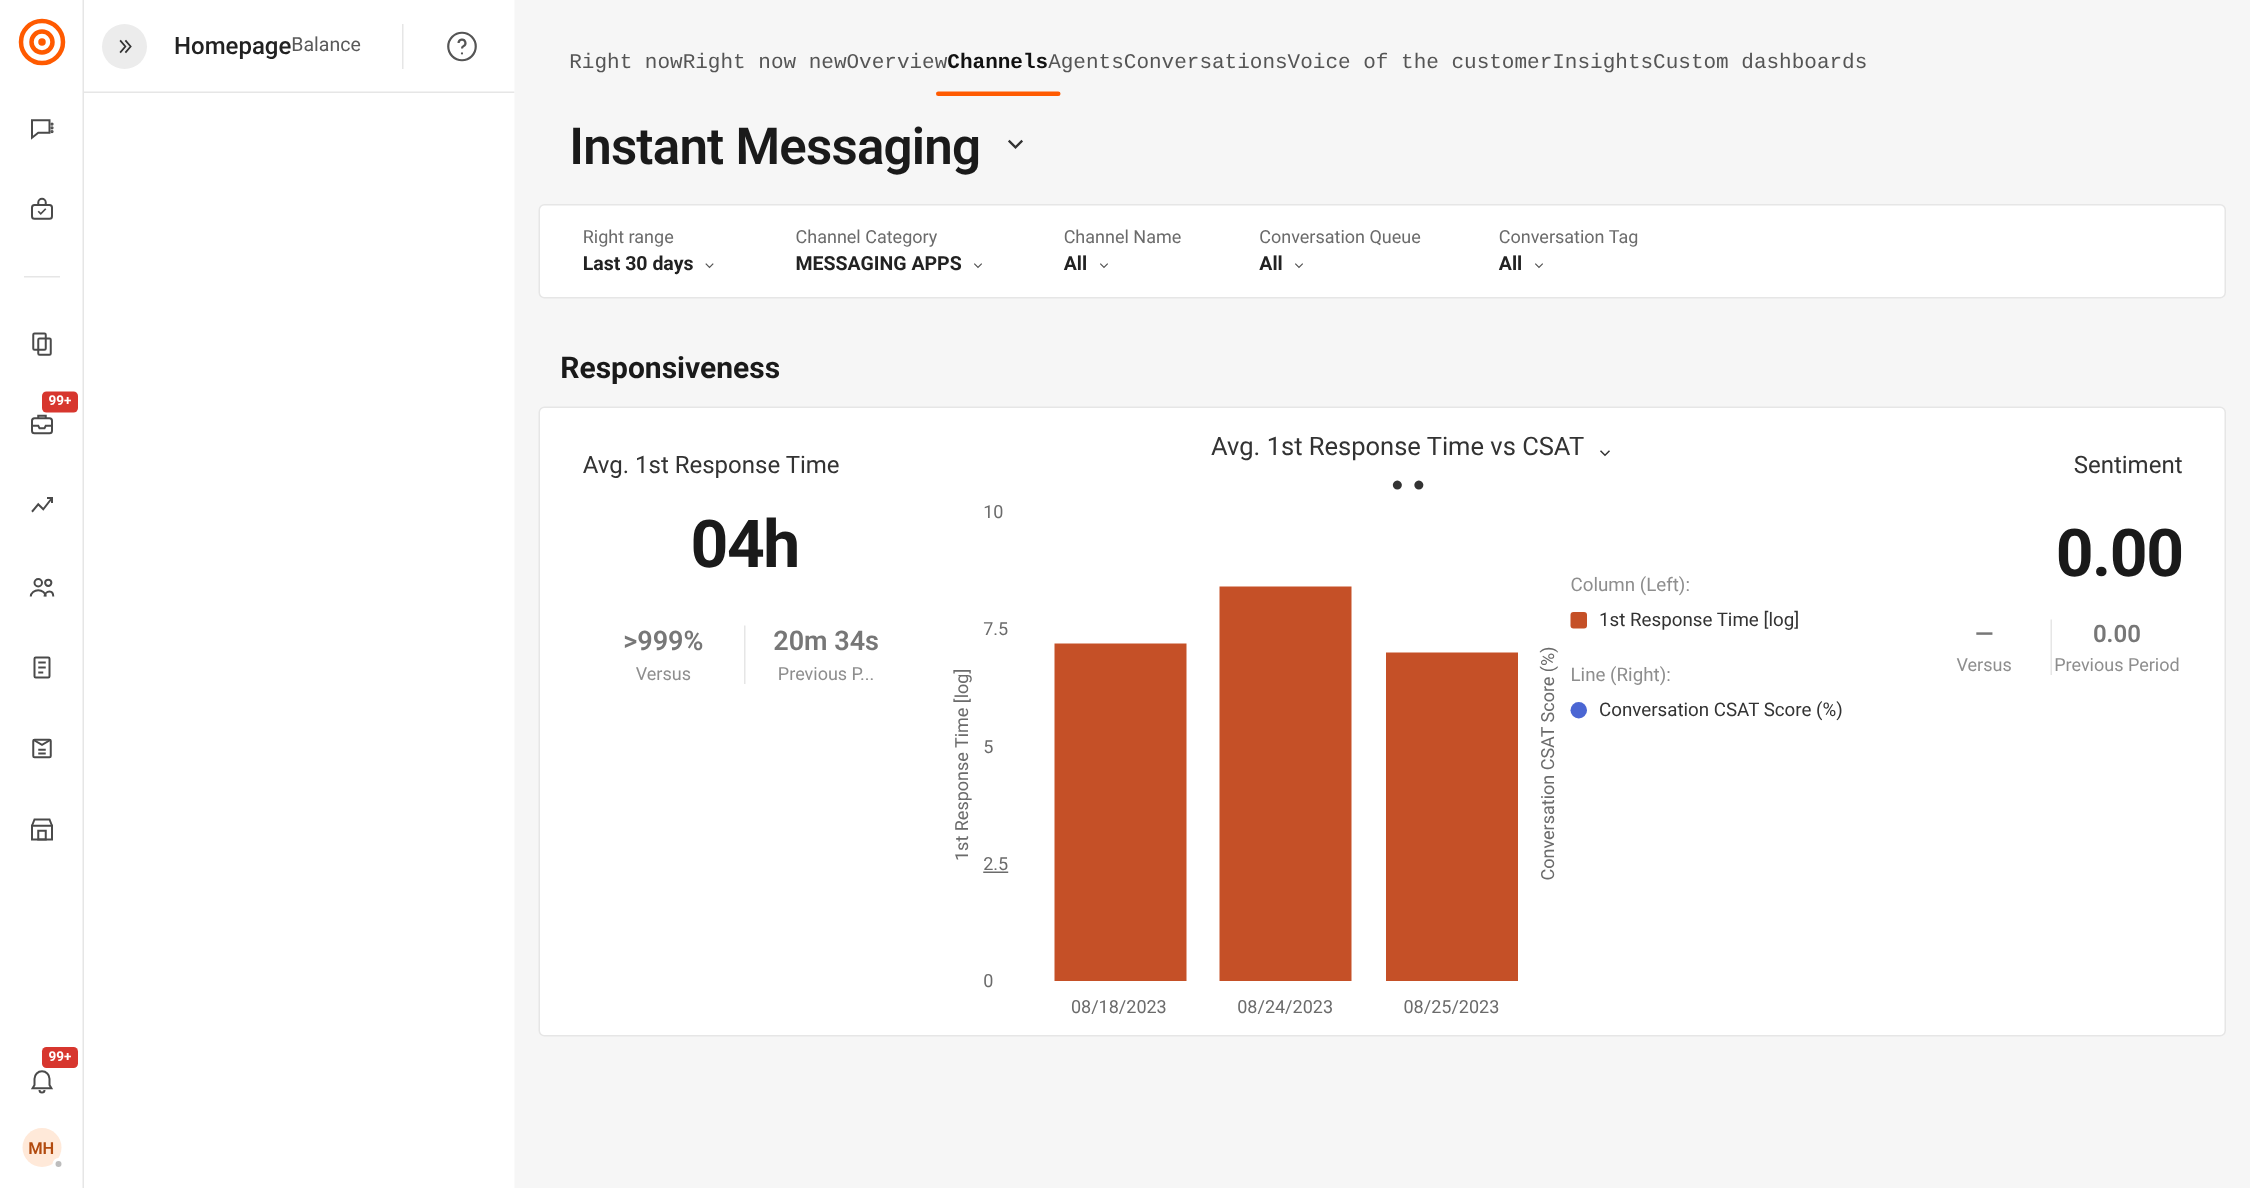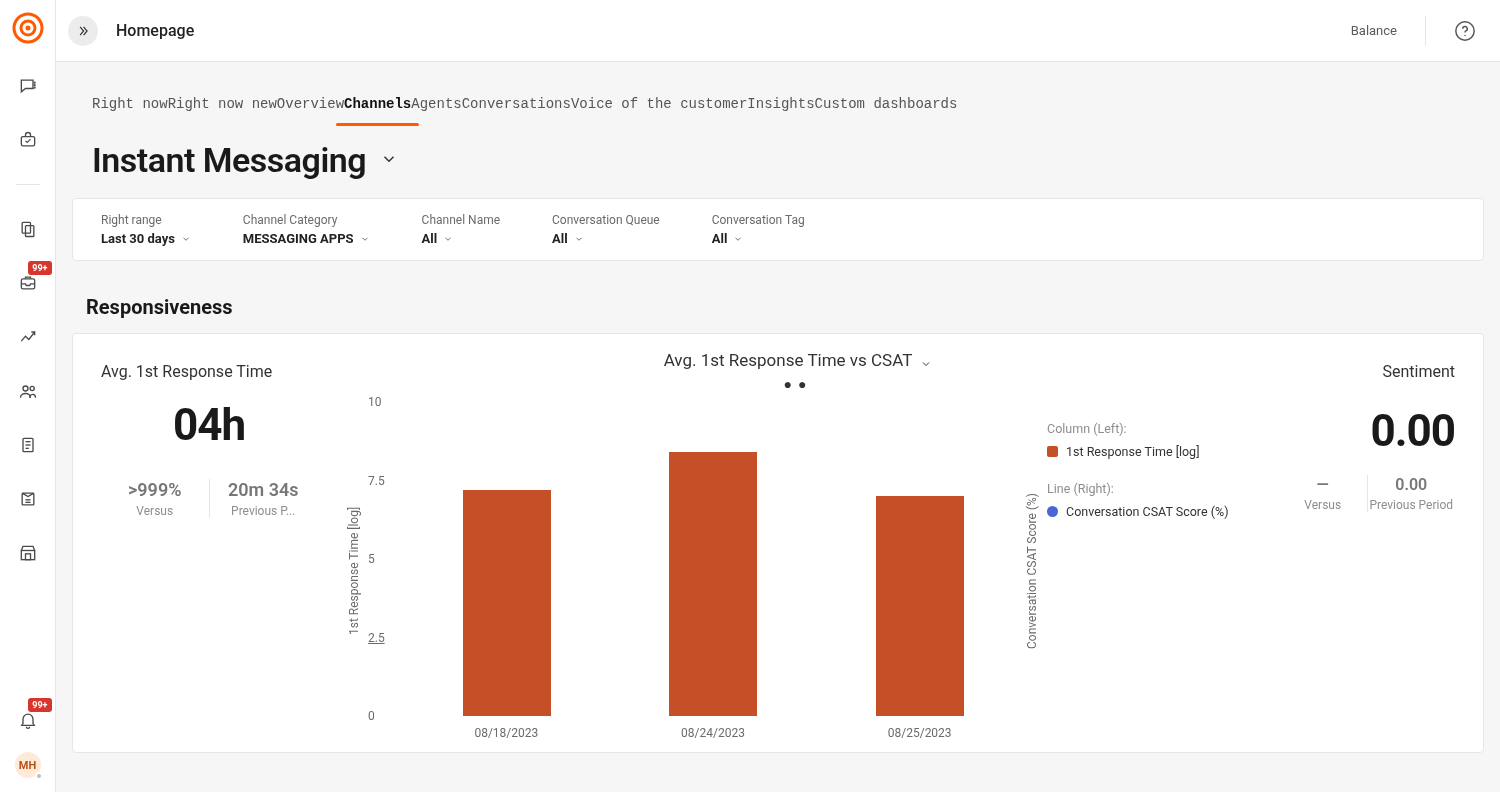--- a/index.html
+++ b/index.html
@@ -52,21 +52,21 @@
     padding:1px 4px;border-radius:3px;line-height:12px;
   }
   .avatar{
     width:26px;height:26px;border-radius:50%;
     background:#ffe9d9;color:#b24a0e;font-size:11px;font-weight:600;
     display:flex;align-items:center;justify-content:center;
     position:relative;
   }
   .avatar .dot{position:absolute;right:-2px;bottom:-2px;width:8px;height:8px;border-radius:50%;background:#bdbdbd;border:2px solid #fff;}
   
-  .main{flex:1;display:flex;flex-direction:column;min-width:0;}
+  .main{flex:1;display:flex;flex-direction:row;min-width:0;}
   .topbar{
     height:62px;flex:0 0 62px;
     display:flex;align-items:center;
     padding:0 24px 0 12px;
     border-bottom:1px solid var(--divider);
     background:#fff;
   }
   .topbar .expand{
     width:30px;height:30px;border-radius:50%;background:#ececec;
     display:flex;align-items:center;justify-content:center;margin-right:18px;cursor:pointer;
@@ -123,21 +123,21 @@
   .yaxis-label{writing-mode:vertical-rl;transform:rotate(180deg);font-size:12px;color:#6b6b6b;text-align:center;padding:0 2px;}
   .plot{flex:1;display:flex;flex-direction:column;}
   .bars-area{flex:1;position:relative;border-left:1px solid transparent;}
   .ytick{position:absolute;left:4px;transform:translateY(50%);font-size:12px;color:#6b6b6b;}
   .bars{position:absolute;left:40px;right:0;top:0;bottom:0;display:flex;align-items:flex-end;}
   .barcol{flex:1;display:flex;flex-direction:column;align-items:center;justify-content:flex-end;height:100%;}
   .bar{width:88px;background:var(--brand);}
   .xticks{display:flex;margin-left:40px;}
   .xticks .xt{flex:1;text-align:center;font-size:12px;color:#6b6b6b;padding-top:10px;}
   .legend{flex:0 0 210px;padding:14px 6px;font-size:12.5px;}
-  .legend .lg-head{color:var(--ink-softer);margin-bottom:8px;margin-top:5px;}
+  .legend .lg-head{color:var(--ink-softer);margin-bottom:8px;margin-top:28px;}
   .legend .lg-item{display:flex;align-items:center;gap:8px;color:#333;}
   .legend .sw{width:11px;height:11px;border-radius:2px;}
   .legend .sw.circle{border-radius:50%;}
   
   .sent{flex:0 0 220px;padding:28px 28px 20px 16px;text-align:center;}
   .sent .s-title{font-size:16px;color:#333;margin-bottom:24px;text-align:right;}
   .sent .s-val{font-size:44px;font-weight:700;letter-spacing:-1px;text-align:right;}
   .sent .s-sub{display:flex;margin-top:18px;}
   .sent .s-sub .col{flex:1;text-align:center;}
   .sent .s-sub .col + .col{border-left:1px solid var(--divider);}

